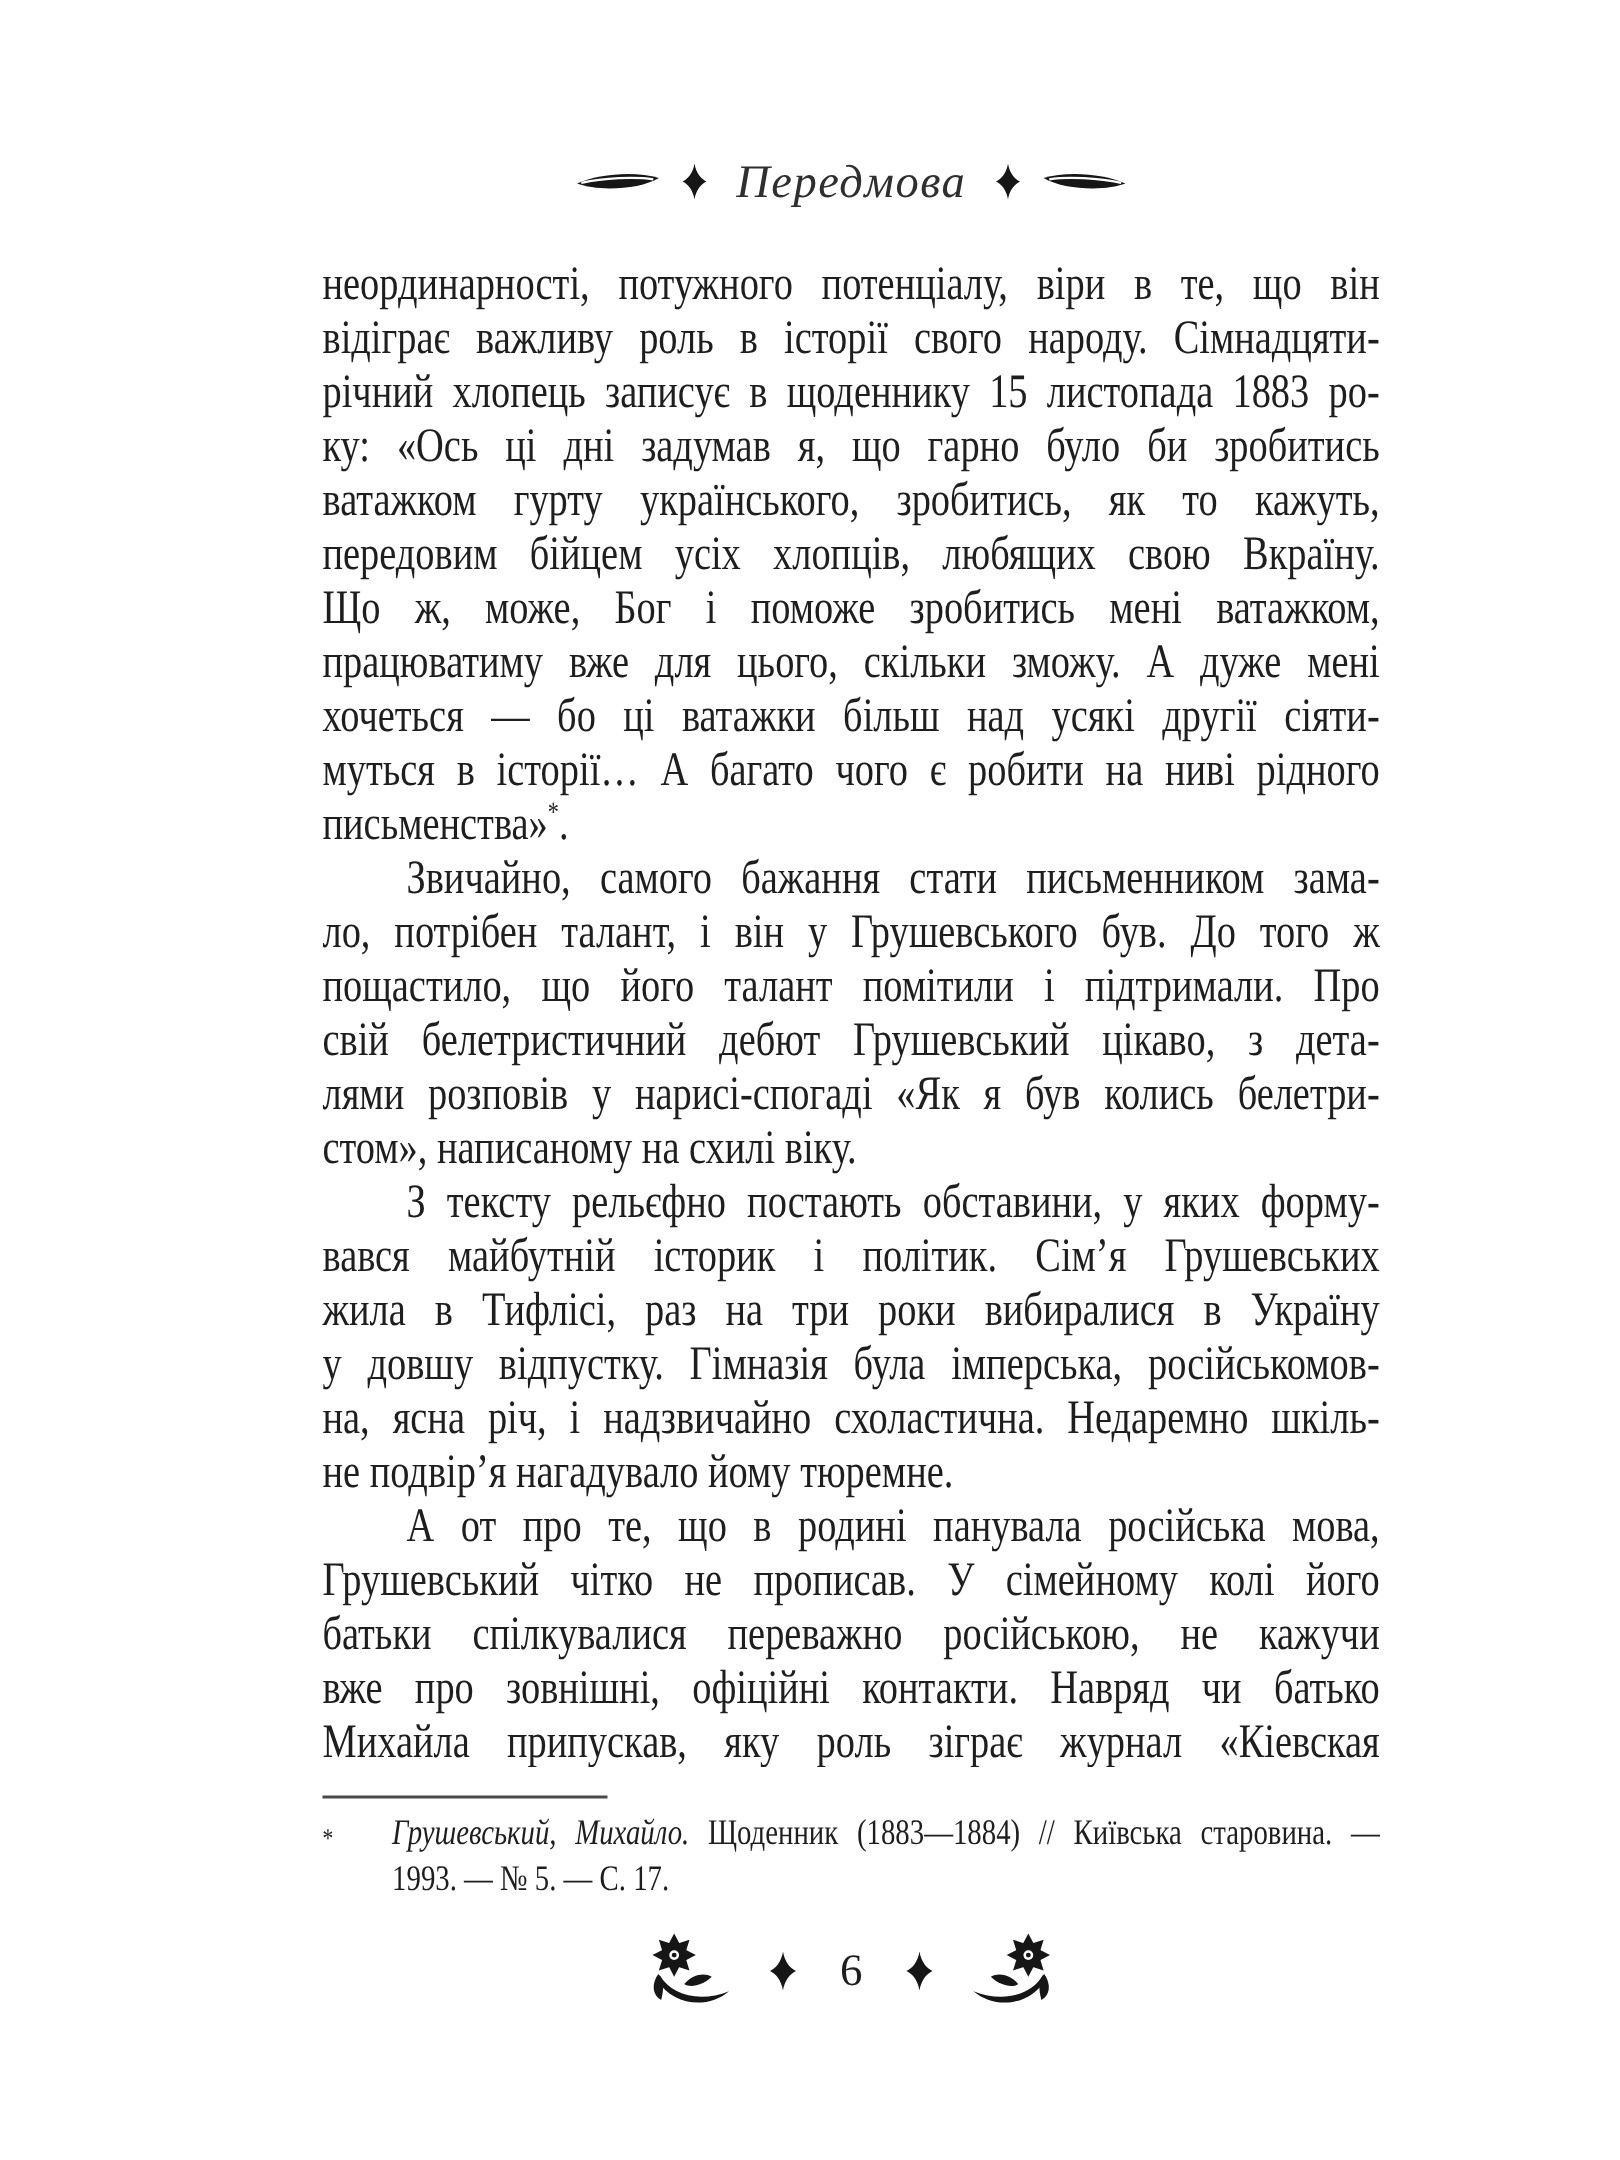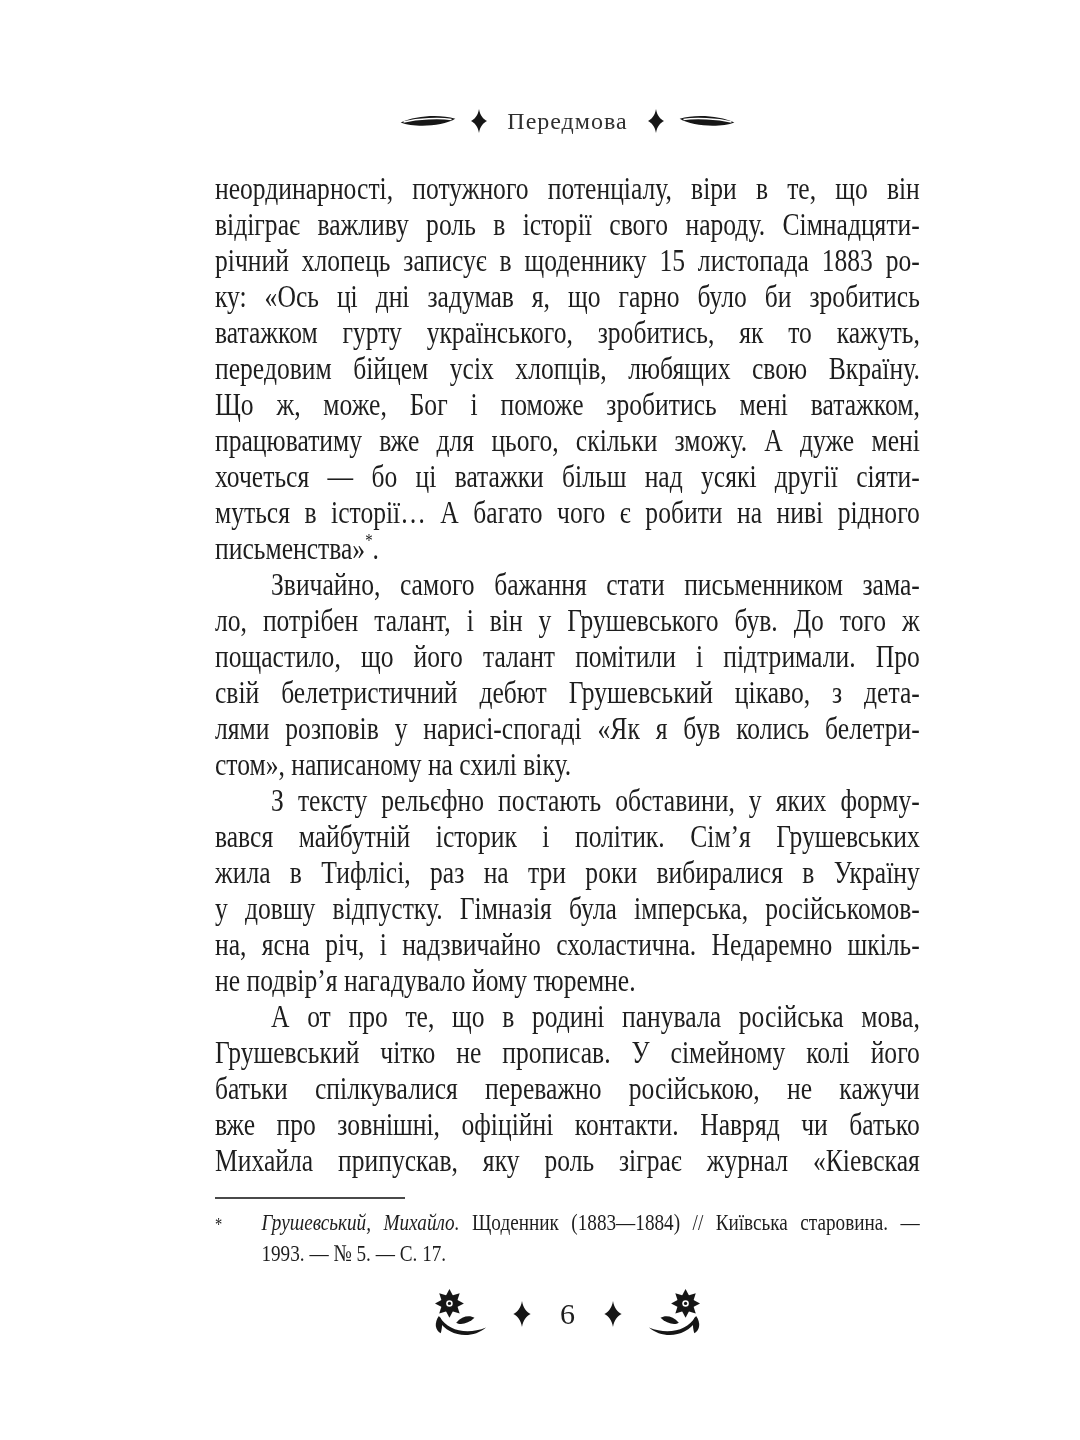--- a/index.html
+++ b/index.html
@@ -15,25 +15,26 @@
 
   
   .header {
     position: absolute;
     top: 101px; left: 215px; width: 705px; height: 40px;
     display: flex; justify-content: center; align-items: center;
     gap: 14px;
     color: var(--ornament, #161616);
   }
   .header .title {
-    font-size: 24px;
+    font-size: 31px;
     letter-spacing: 1px;
     color: var(--header_text, #2f2f2f);
     padding: 0 6px;
     white-space: nowrap;
+    font-style: italic;
   }
   .orn { display: block; }
 
   
   .body-text {
     position: absolute;
     top: 170px; left: 215px;
     width: 881px;                 
     transform: scaleX(0.8);
     transform-origin: 0 0;

